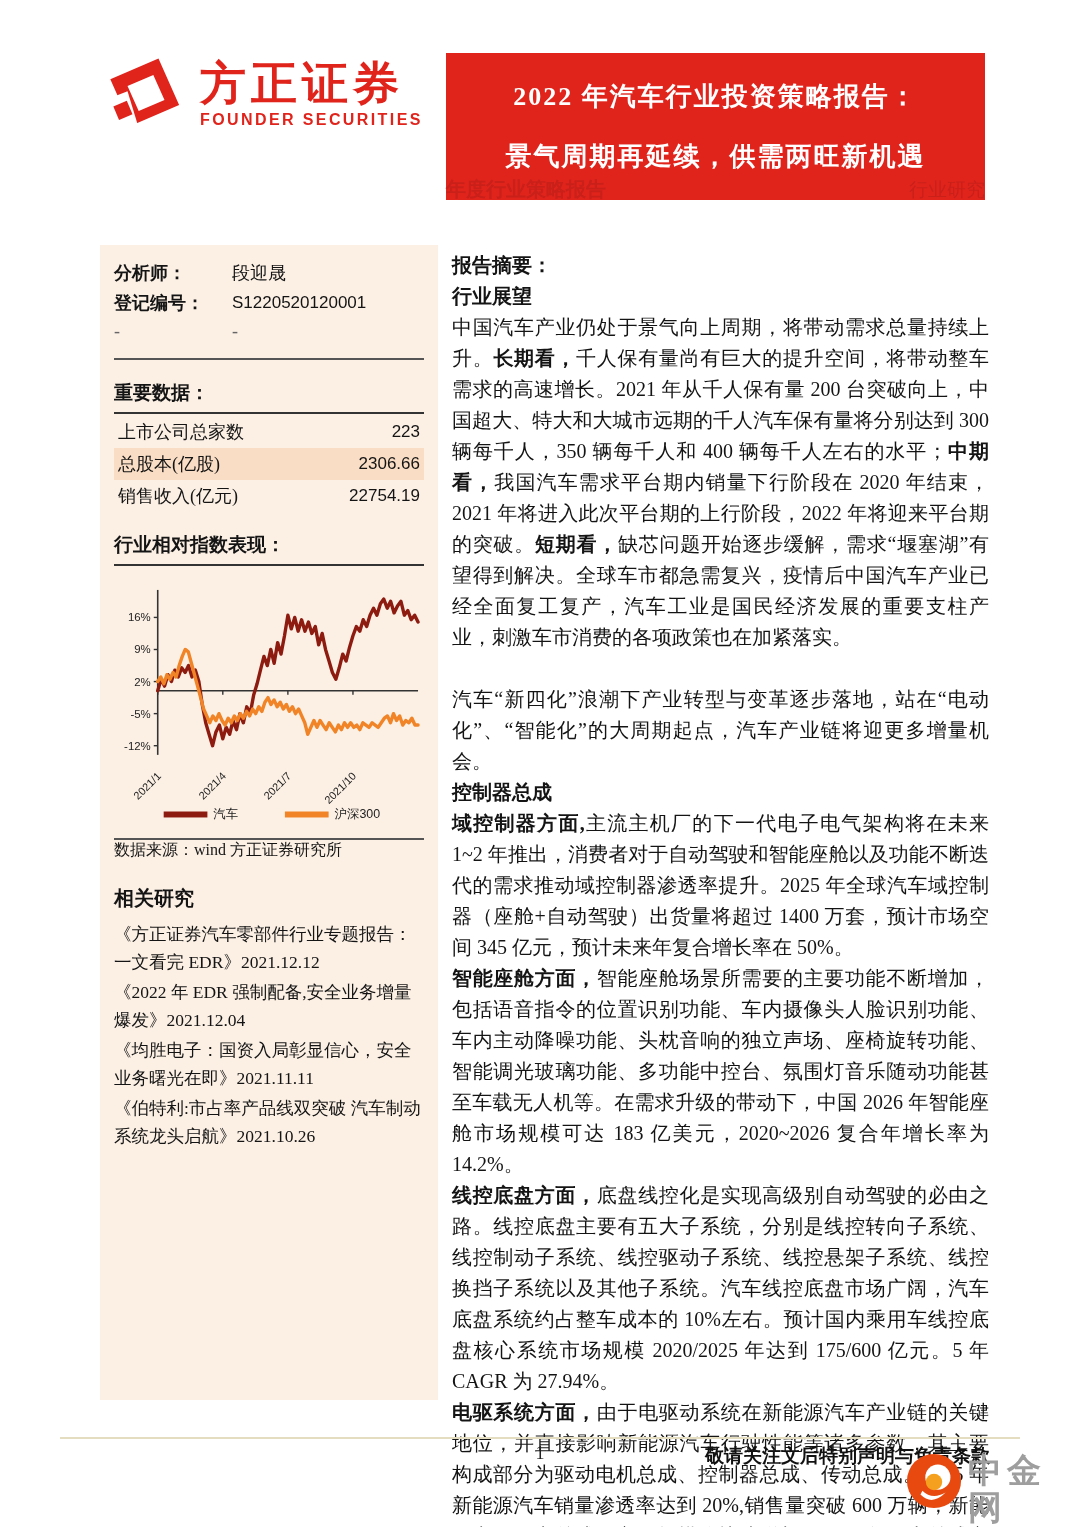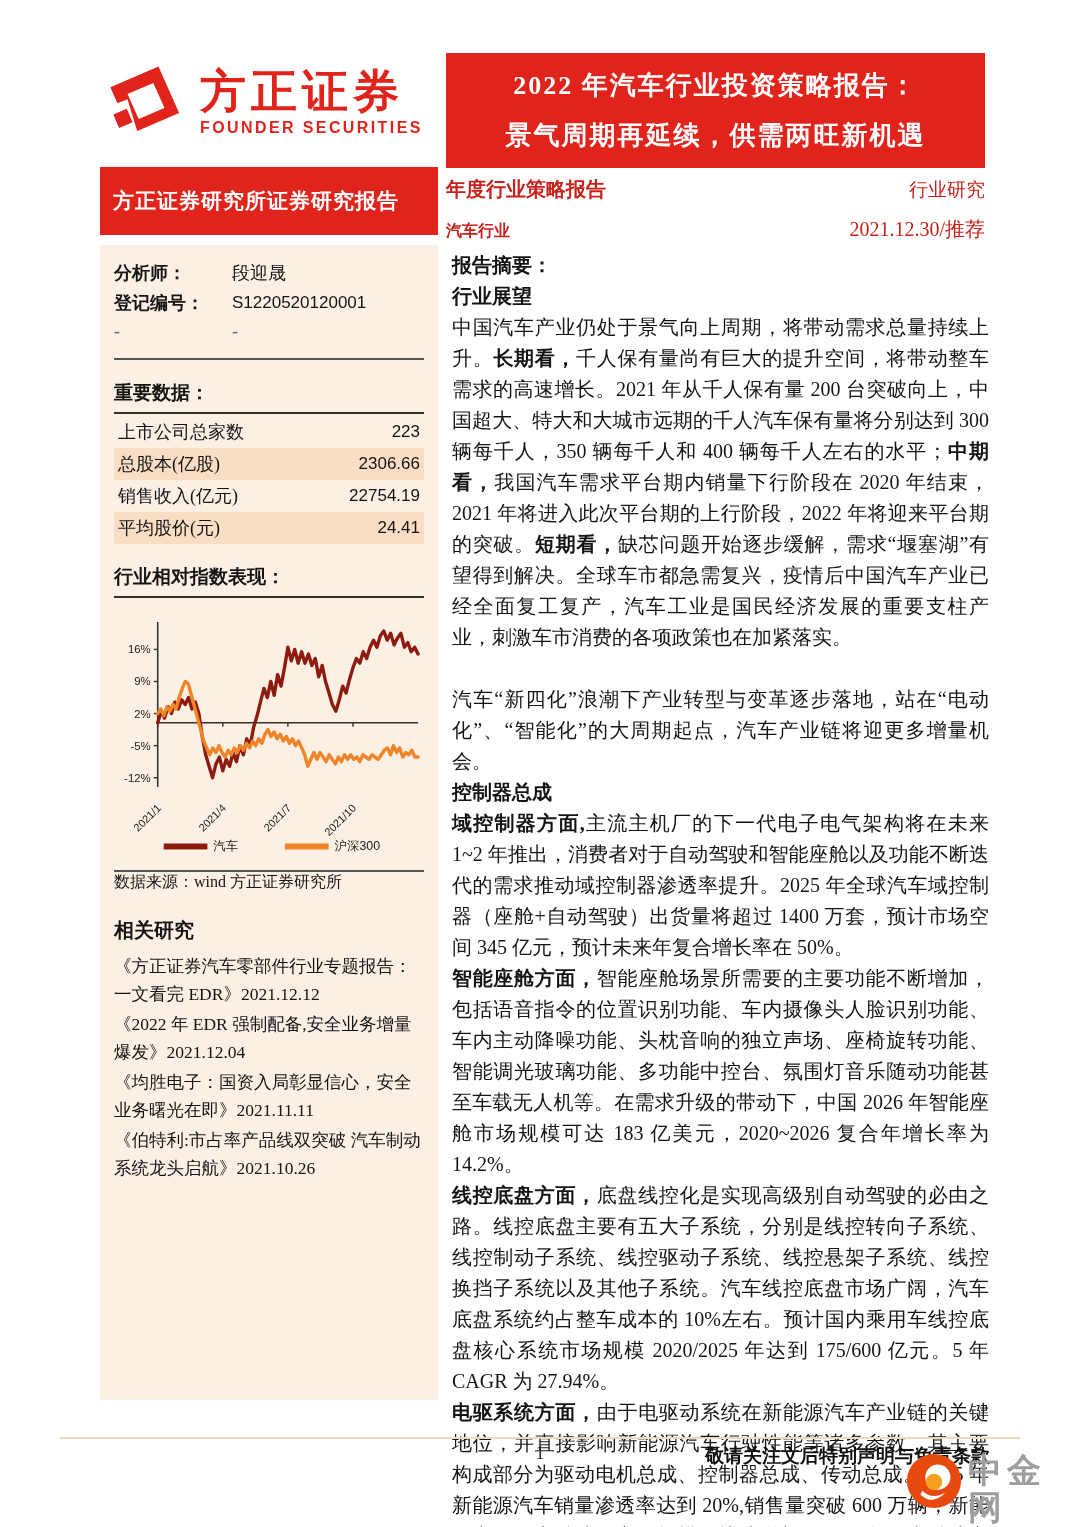--- a/index.html
+++ b/index.html
@@ -8,33 +8,33 @@
     overflow:hidden; font-family:"Liberation Serif","DejaVu Serif",serif;
     color:#141414;
   }
   :root{
     --brand-red:#e0241c;
     --text-red:#c9201a;
     --pink:#fcf0e5;
     --stripe:#f9ddc5;
   }
   
-  .logo { position:absolute; left:100px; top:50px; display:flex; align-items:center; gap:14px;margin-top:8px; }
+  .logo { position:absolute; left:100px; top:50px; display:flex; align-items:center; gap:14px; }
   .logo-cn { font-size:46px; font-weight:bold; color:var(--brand-red); letter-spacing:5px; line-height:1; }
   .logo-en { font-size:16px; font-weight:bold; color:var(--brand-red); letter-spacing:2.4px;
              margin-top:4px; font-family:"Liberation Sans","DejaVu Sans",sans-serif; }
   
   .left-banner {
     position:absolute; left:100px; top:167px; width:338px; height:68px;
     background:var(--brand-red); color:#fff; font-weight:bold; font-size:21px;
     display:flex; align-items:center; padding-left:13px; box-sizing:border-box; letter-spacing:1px;
   }
   
   .title-banner {
-    position:absolute; left:446px; top:53px; width:539px; height:115px;
+    position:absolute; left:446px; top:53px; width:539px; height:147px;
     background:var(--brand-red); color:#fff; font-weight:bold; font-size:26px;
     display:flex; flex-direction:column; justify-content:space-evenly; align-items:center;
     text-align:center; letter-spacing:2px;
   }
   
   .meta { position:absolute; left:446px; top:176px; width:539px; color:var(--text-red); }
   .meta-row1 { display:flex; justify-content:space-between; align-items:baseline; }
   .meta-type { font-weight:bold; font-size:20px; }
   .meta-cat  { font-size:19px; }
   .meta-row2 { display:flex; justify-content:space-between; align-items:baseline; margin-top:13px; }
@@ -97,37 +97,30 @@
         <polygon fill="#ffffff" points="6,58 32,48 46,94 18,98"></polygon>
         <rect x="18" y="62" width="17" height="17" fill="#e0241c" transform="rotate(-23 26 70)"></rect>
       </svg>
     </span>
     <span class="logo-text">
       <div class="logo-cn">方正证券</div>
       <div class="logo-en">FOUNDER SECURITIES</div>
     </span>
   </div>
 
-  <div class="left-banner">
-    <span>方正证券研究所证券研究报告</span>
-  </div>
 
   <div class="title-banner">
     <div>2022 年汽车行业投资策略报告：</div>
     <div>景气周期再延续，供需两旺新机遇</div>
   </div>
 
   <div class="meta">
     <div class="meta-row1">
       <span class="meta-type">年度行业策略报告</span>
       <span class="meta-cat">行业研究</span>
-    </div>
-    <div class="meta-row2">
-      <span class="meta-ind">汽车行业</span>
-      <span class="meta-date">2021.12.30/推荐</span>
     </div>
   </div>
 
   <aside class="sidebar">
     <div class="an-row">
       <span class="an-label">分析师：</span>
       <span class="an-value kai">段迎晟</span>
     </div>
     <div class="an-row">
       <span class="an-label">登记编号：</span>
@@ -146,24 +139,20 @@
           <span class="kd-label">上市公司总家数</span>
           <span class="kd-value">223</span>
         </div>
         <div class="kd-row striped">
           <span class="kd-label">总股本(亿股)</span>
           <span class="kd-value">2306.66</span>
         </div>
         <div class="kd-row">
           <span class="kd-label">销售收入(亿元)</span>
           <span class="kd-value">22754.19</span>
-        </div>
-        <div class="kd-row striped">
-          <span class="kd-label">平均股价(元)</span>
-          <span class="kd-value">24.41</span>
         </div>
       </div>
 
     <div class="sec-heading">行业相对指数表现：</div>
     <div class="sec-underline"></div>
     <div class="chart-box"><svg viewBox="0 0 312 248" width="310">
           <line x1="44" y1="10" x2="44" y2="176" stroke="#333333" stroke-width="1.6"></line>
           <line x1="44" y1="111.44444444444444" x2="306" y2="111.44444444444444" stroke="#333333" stroke-width="1.6"></line>
           <line x1="40" y1="37.66666666666667" x2="44" y2="37.66666666666667" stroke="#333333" stroke-width="1.4"></line>
           <text x="37" y="41.66666666666667" text-anchor="end" font-size="11.5" fill="#222">16%</text>

